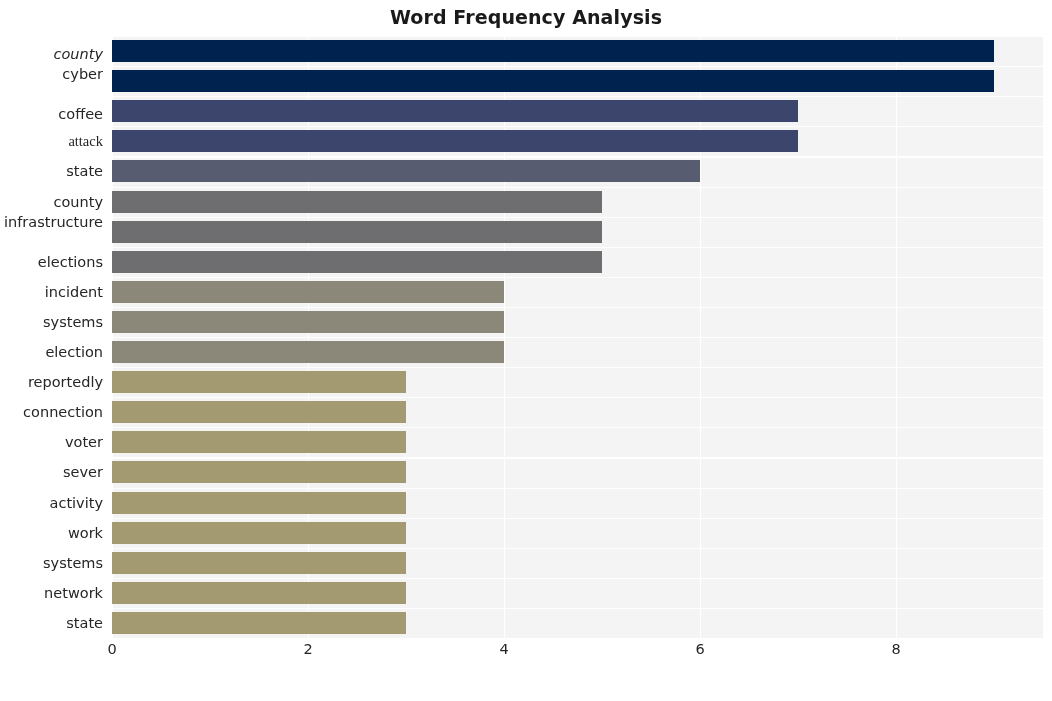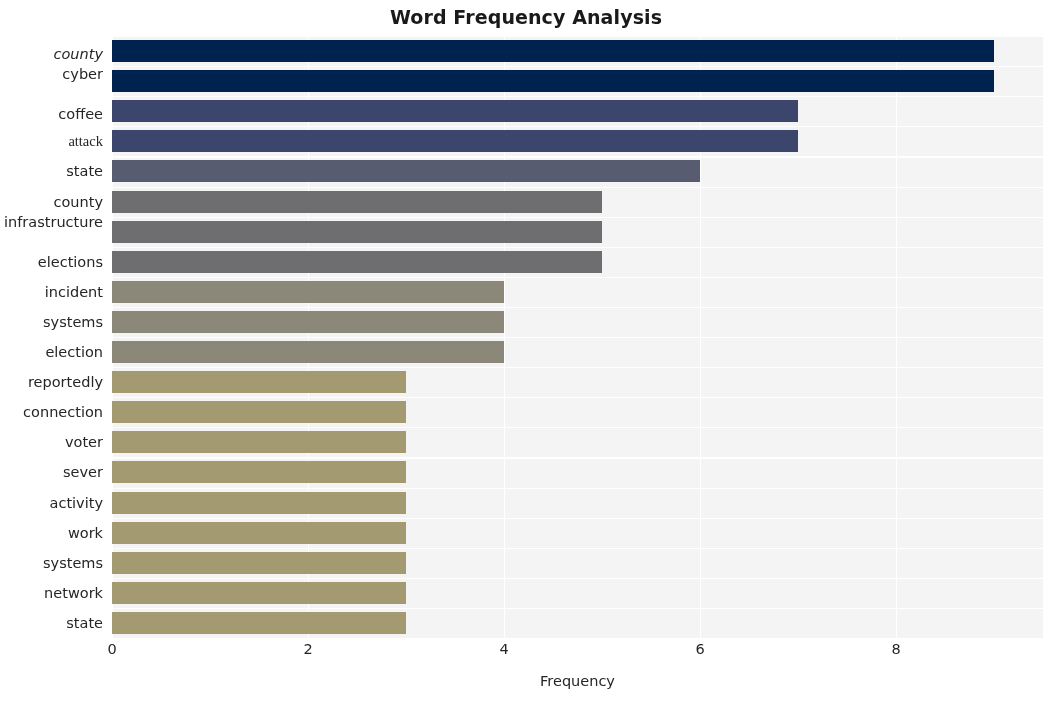--- a/index.html
+++ b/index.html
@@ -230,15 +230,14 @@
     </div>
 
   <div id="xticks">
       <div class="xtick" style="left: 0px;">0</div>
       <div class="xtick" style="left: 196px;">2</div>
       <div class="xtick" style="left: 392px;">4</div>
       <div class="xtick" style="left: 588px;">6</div>
       <div class="xtick" style="left: 784px;">8</div>
     </div>
 
-  <div id="xlabel">Frequency</div>
 
 </div>
 
 </body></html>

